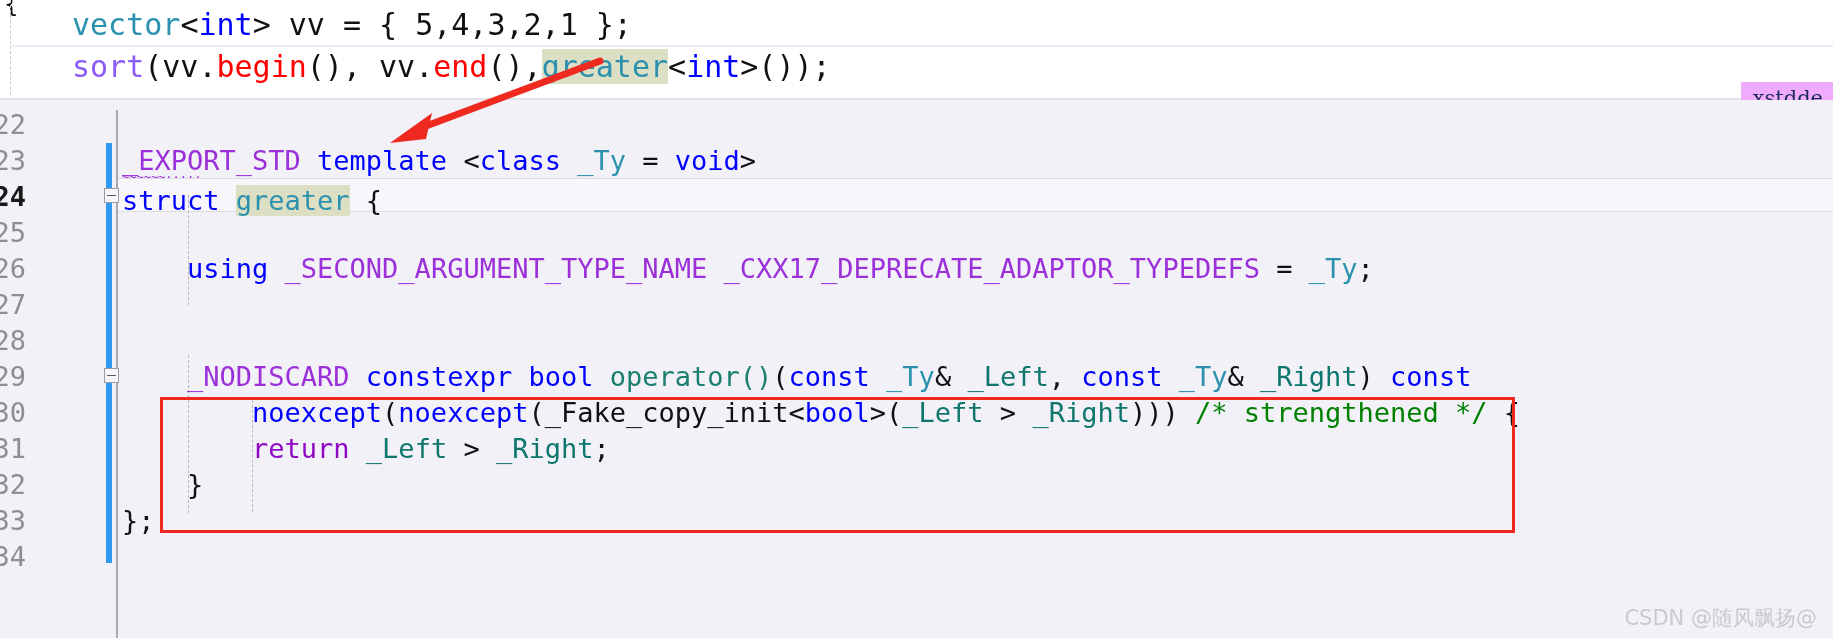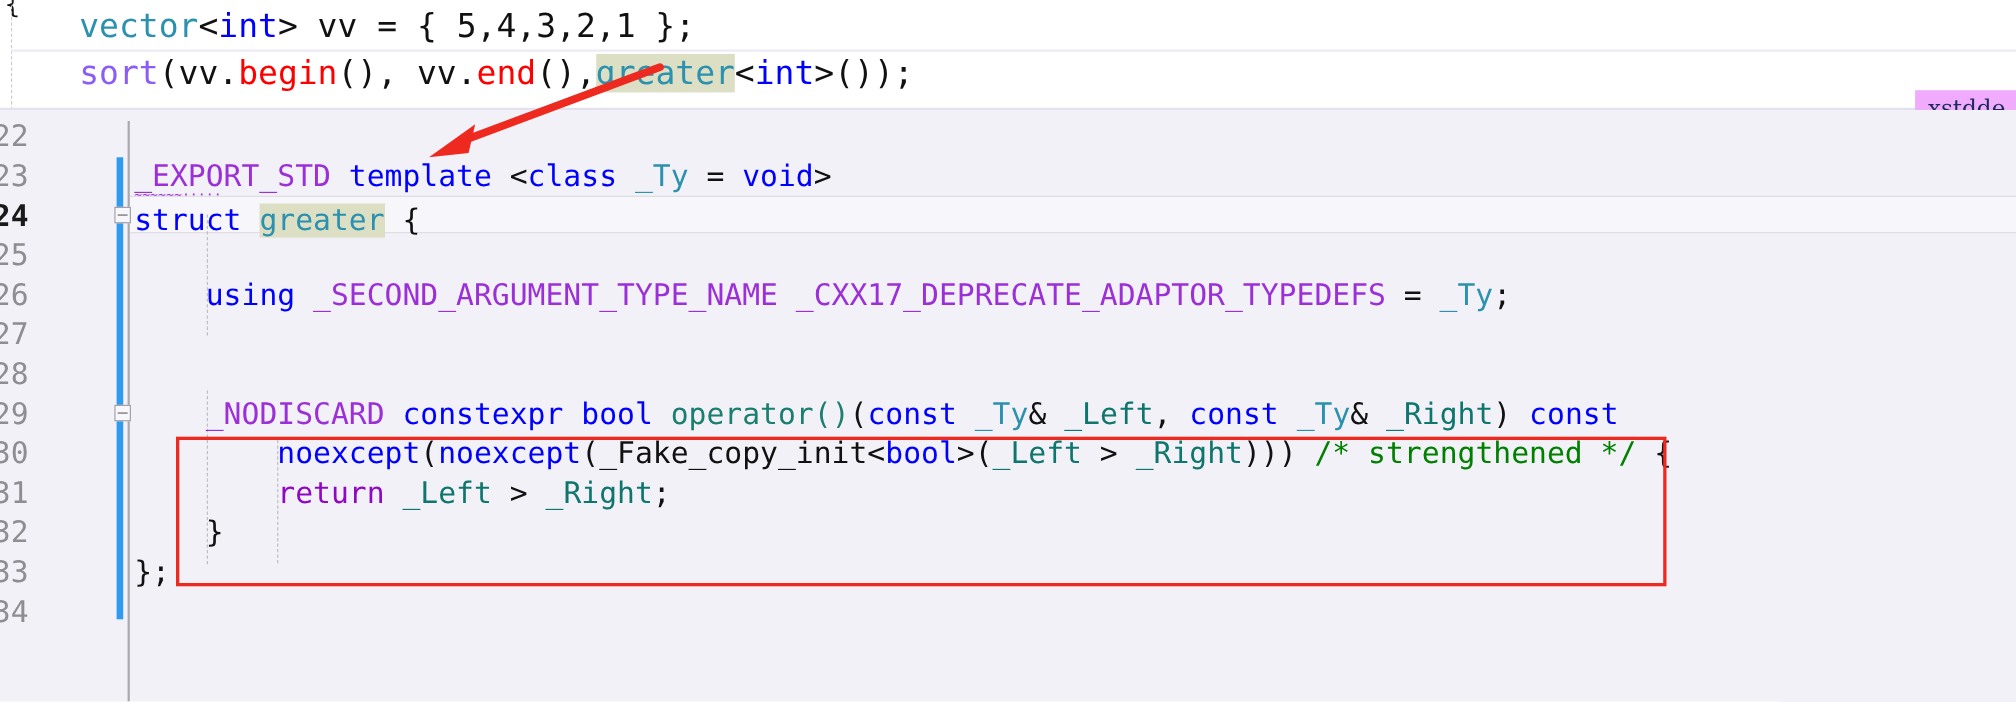--- a/index.html
+++ b/index.html
@@ -318,14 +318,15 @@
     <div class="code-line" style="top:439px;"></div>
 
     <div id="red-box"></div>
   </div>
 
   <svg id="arrow-svg" viewBox="0 0 240 90">
     <path d="M 230 6 L 48 74" stroke="#ee2a20" stroke-width="7" fill="none" stroke-linecap="round"></path>
     <path d="M 20 88 L 62 58 L 56 84 Z" fill="#ee2a20"></path>
   </svg>
 
+  <div id="watermark">CSDN @随风飘扬@</div>
 
 </div>
 
 </body></html>

